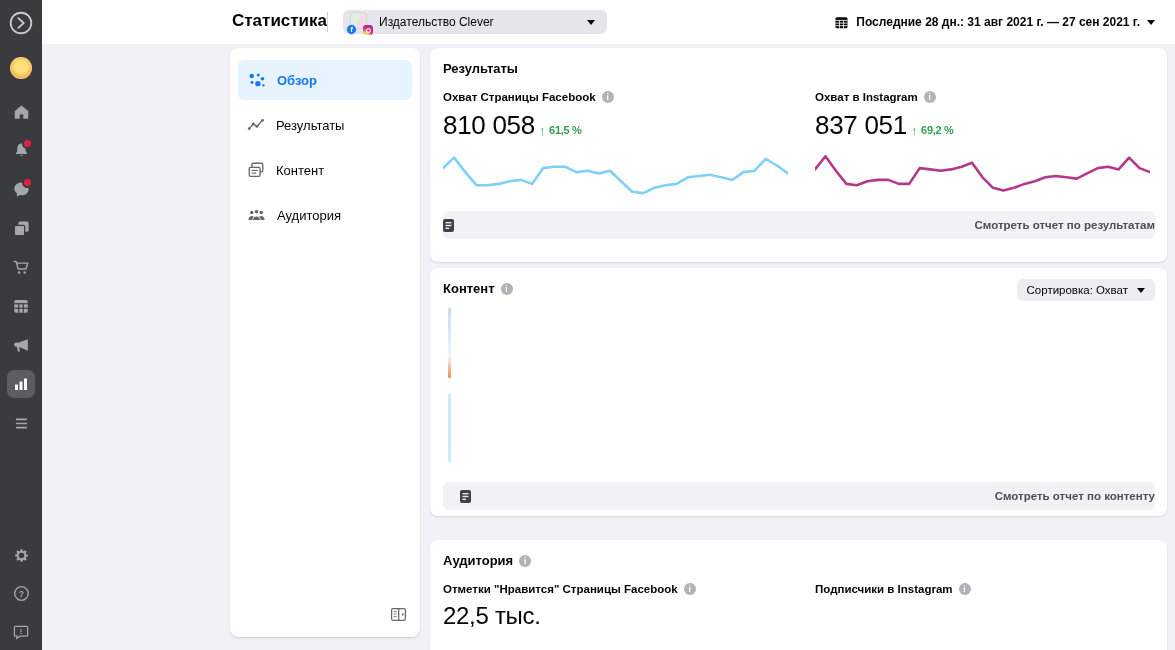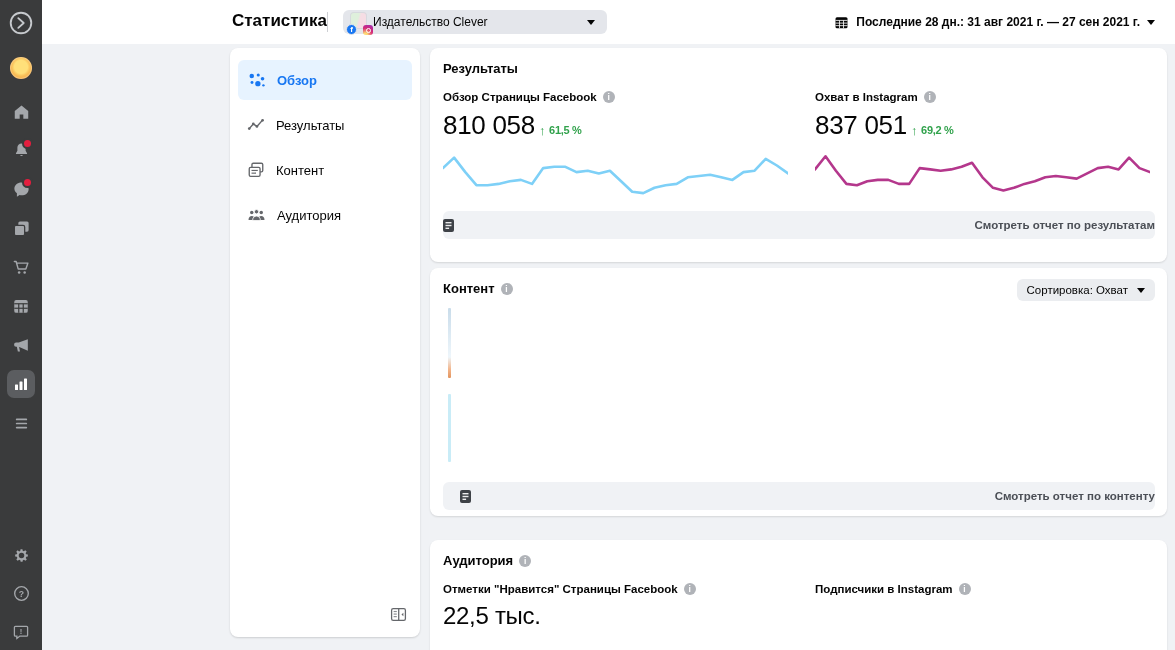--- a/index.html
+++ b/index.html
@@ -22,21 +22,21 @@
              background:#E4E6EB;display:flex;align-items:center;padding:0 12px 0 5px;cursor:pointer;}
   .acct-avatar{width:22px;height:22px;position:relative;flex:0 0 auto;}
   .acct-img{position:absolute;left:2px;top:1px;width:17px;height:17px;border-radius:4px;
             background:linear-gradient(105deg,#dff0dc 0 45%,#f6dde4 55% 100%);box-shadow:0 0 0 1px #d7d9de inset;}
   .fb-badge{position:absolute;left:-2px;bottom:-2px;width:11px;height:11px;border-radius:50%;background:#1877F2;
             color:#fff;font-size:8px;font-weight:700;display:flex;align-items:center;justify-content:center;border:1px solid #E4E6EB;box-sizing:border-box;}
   .fb-badge::after{content:"f";}
   .ig-badge{position:absolute;right:-3px;bottom:-2px;width:10px;height:10px;border-radius:3px;
             background:radial-gradient(circle at 25% 100%,#FEDA75 0 15%,#D62976 55%,#962FBF 100%);box-sizing:border-box;}
   .ig-badge::after{content:"";position:absolute;left:2.5px;top:2.5px;width:3.5px;height:3.5px;border:1px solid #fff;border-radius:50%;}
-  .acct-label{font-size:12px;font-weight:500;margin-left:3px;flex:1;}
+  .acct-label{font-size:12px;font-weight:500;margin-left:9px;flex:1;}
   .caret{width:0;height:0;border-left:4.5px solid transparent;border-right:4.5px solid transparent;border-top:5.5px solid #050505;}
   .date-ctl{position:absolute;right:20px;top:0;height:44px;display:flex;align-items:center;gap:7px;cursor:pointer;}
   .date-label{font-size:12px;font-weight:600;}
 
   
   .nav-card{position:absolute;left:230px;top:48px;width:190px;height:589px;background:#fff;border-radius:8px;
             box-shadow:0 1px 2px rgba(0,0,0,.15);z-index:4;padding-top:12px;box-sizing:border-box;}
   .nav-item{height:40px;margin:0 8px 5px;border-radius:6px;display:flex;align-items:center;gap:11px;padding:0 9px;
             font-size:13px;cursor:pointer;}
   .nav-item.active{background:#E7F3FF;color:#1877F2;font-weight:700;}
@@ -256,21 +256,21 @@
     </div>
   </div>
 
   <div class="card" id="card-results">
     <div class="card-title">
       <span>Результаты</span>
     </div>
     <div class="metrics">
       <div>
         <div class="metric-label">
-          <span>Обзор Страницы Facebook</span>
+          <span>Охват Страницы Facebook</span>
           <span class="info"></span>
         </div>
         <div class="metric-value">
           <span>810 058</span>
           <span class="up-arrow"></span>
           <span class="delta">61,5 %</span>
         </div>
       </div>
       <div>
         <div class="metric-label">

